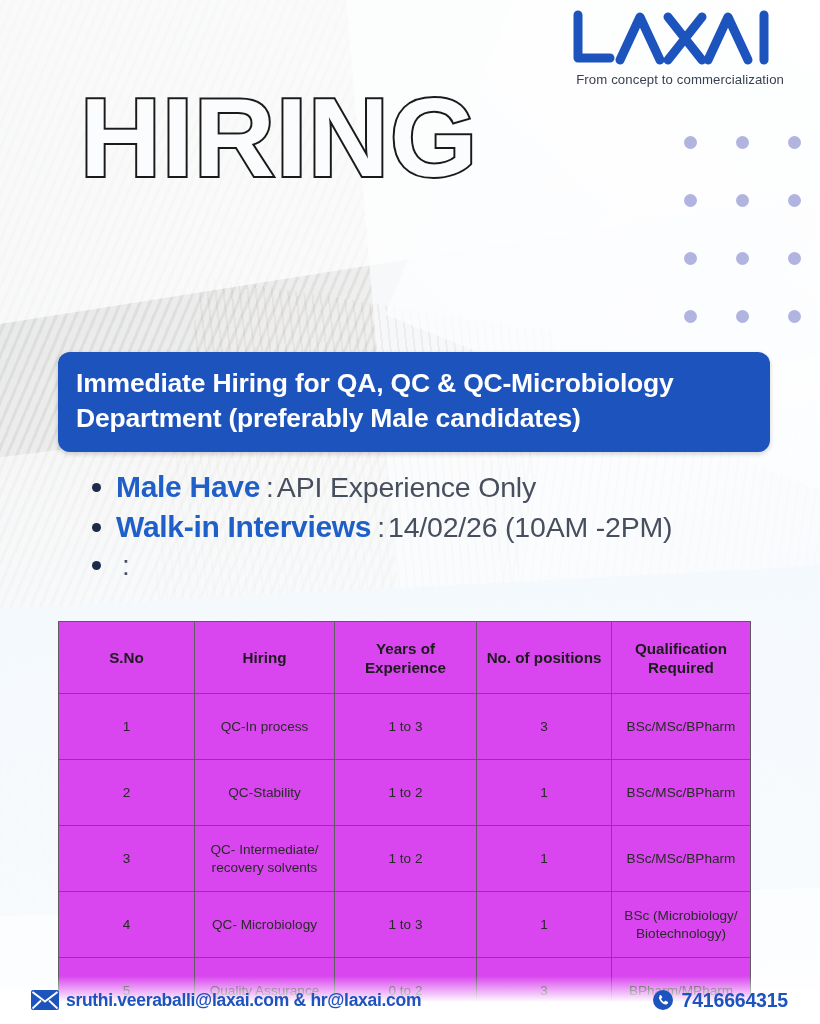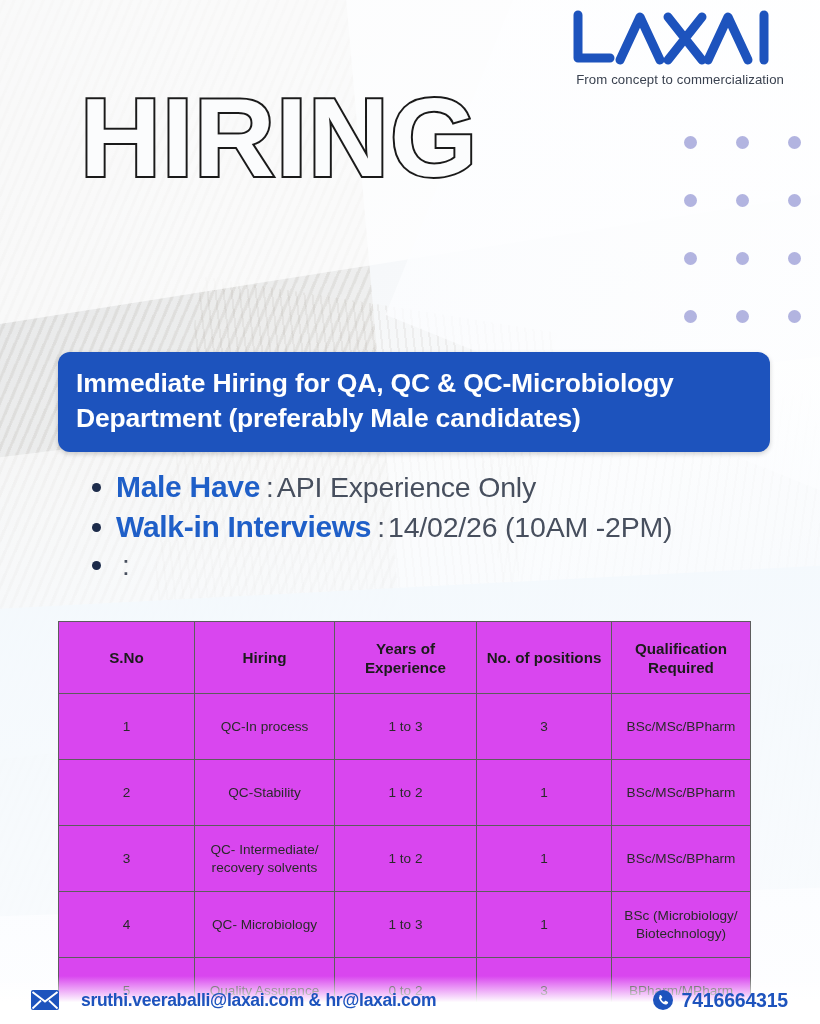--- a/index.html
+++ b/index.html
@@ -285,21 +285,21 @@
     display: flex;
     align-items: center;
   }
   .footer-email {
     display: flex;
     align-items: center;
     margin-left: 30px;
   }
   .env-icon { flex: 0 0 auto; }
   .footer-email-text {
-    margin-left: 21px;
+    margin-left: 6px;
     font-size: 17.5px;
     font-weight: 700;
     color: #1d53bd;
     letter-spacing: -0.3px;
   }
   .footer-phone {
     display: flex;
     align-items: center;
     margin-left: auto;
     margin-right: 32px;

